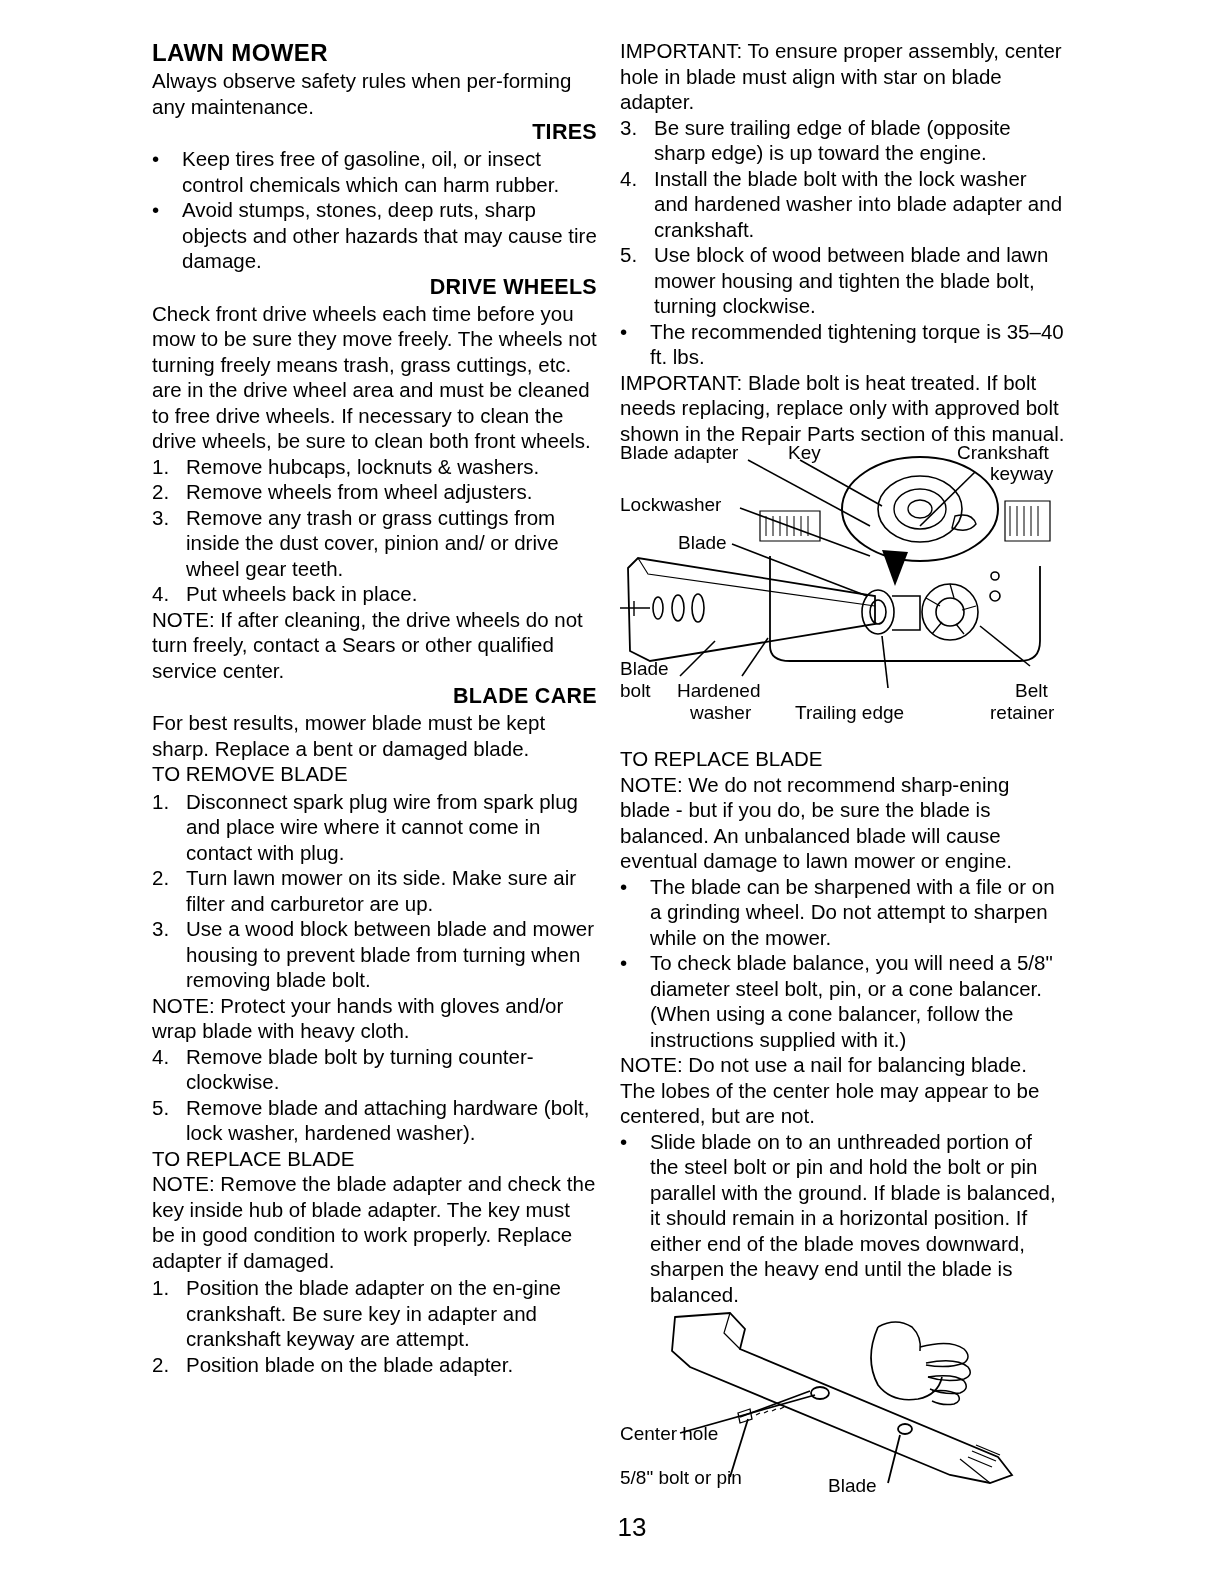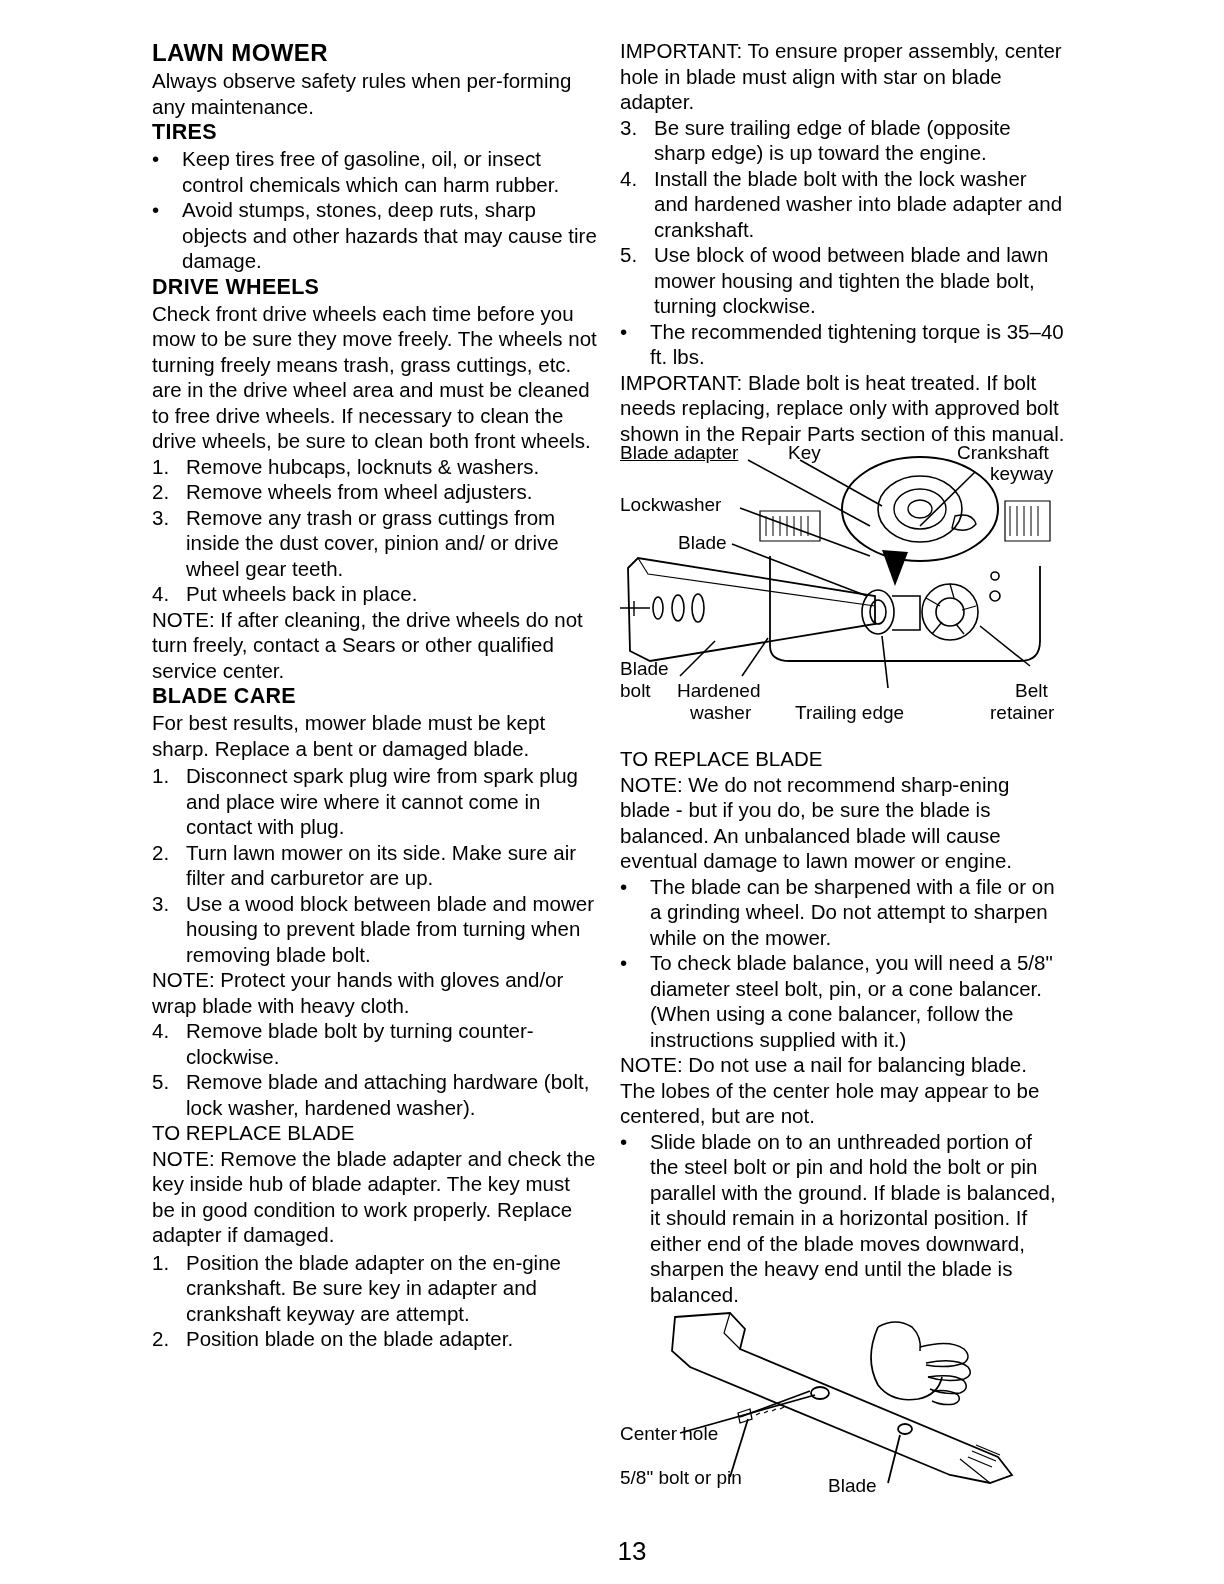--- a/index.html
+++ b/index.html
@@ -31,20 +31,21 @@
   }
   .col-left { left: 152px; }
   .col-right { left: 620px; }
 
   h2.sec {
     font-size: 21.5px;
     font-weight: bold;
     margin: 0;
     line-height: 27px;
     letter-spacing: 0.3px;
+    text-align: right;
   }
   .big-head {
     font-size: 24px;
     font-weight: bold;
     line-height: 30px;
     letter-spacing: 0.4px;
   }
   p.para {
     margin: 0;
     text-indent: 0;
@@ -72,21 +73,20 @@
   }
   .spacer2 { height: 2px; }
 
   .page-num {
     position: absolute;
     left: 612px;
     top: 1512px;
     font-size: 26px;
     width: 40px;
     text-align: center;
-    margin-top: 24px;
   }
 
   
   .fig {
     position: relative;
     width: 100%;
   }
   .fig-label {
     position: absolute;
     font-size: 19px;
@@ -138,20 +138,21 @@
       <div class="body">Put wheels back in place.</div>
     </div>
 
     <p class="para"><span class="bold">NOTE:</span><span> If after cleaning, the drive wheels do not turn freely, contact a Sears or other qualified service center.</span></p>
 
     <h2 class="sec">BLADE CARE</h2>
 
     <p class="para">For best results, mower blade must be kept sharp.  Replace a bent or damaged blade.</p>
 
 
+    <p class="para">TO REMOVE BLADE</p>
 
     <div class="spacer2"></div>
 
     <div class="hang">
       <div class="mark num">1.</div>
       <div class="body">Disconnect spark plug wire from spark plug and place wire where it cannot come in contact with plug.</div>
     </div>
     <div class="hang">
       <div class="mark num">2.</div>
       <div class="body">Turn lawn mower on its side. Make sure air filter and carburetor are up.</div>
@@ -253,21 +254,21 @@
 
           <ellipse cx="300" cy="63" rx="78" ry="52" stroke-width="2"></ellipse>
           <path d="M262 104 L275 140 L288 106" fill="#000" stroke="none"></path>
           <ellipse cx="300" cy="63" rx="42" ry="33" stroke-width="1.6"></ellipse>
           <ellipse cx="300" cy="63" rx="26" ry="20" stroke-width="1.4"></ellipse>
           <ellipse cx="300" cy="63" rx="12" ry="9" stroke-width="1.3"></ellipse>
           <path d="M335 70 Q352 66 356 78 Q348 88 332 82 Z" stroke-width="1.4"></path>
         </g>
       </svg>
 
-      <div class="fig-label" style="left:0px; top:-4px;text-decoration:underline;">Blade adapter</div>
+      <div class="fig-label" style="left:0px; top:-4px;">Blade adapter</div>
       <div class="fig-label" style="left:168px; top:-4px;">Key</div>
       <div class="fig-label" style="left:337px; top:-4px;">Crankshaft</div>
       <div class="fig-label" style="left:370px; top:17px;">keyway</div>
       <div class="fig-label" style="left:0px; top:48px;">Lockwasher</div>
       <div class="fig-label" style="left:58px; top:86px;">Blade</div>
       <div class="fig-label" style="left:0px; top:212px;">Blade</div>
       <div class="fig-label" style="left:0px; top:234px;">bolt</div>
       <div class="fig-label" style="left:57px; top:234px;">Hardened</div>
       <div class="fig-label" style="left:70px; top:256px;">washer</div>
       <div class="fig-label" style="left:175px; top:256px;">Trailing edge</div>

